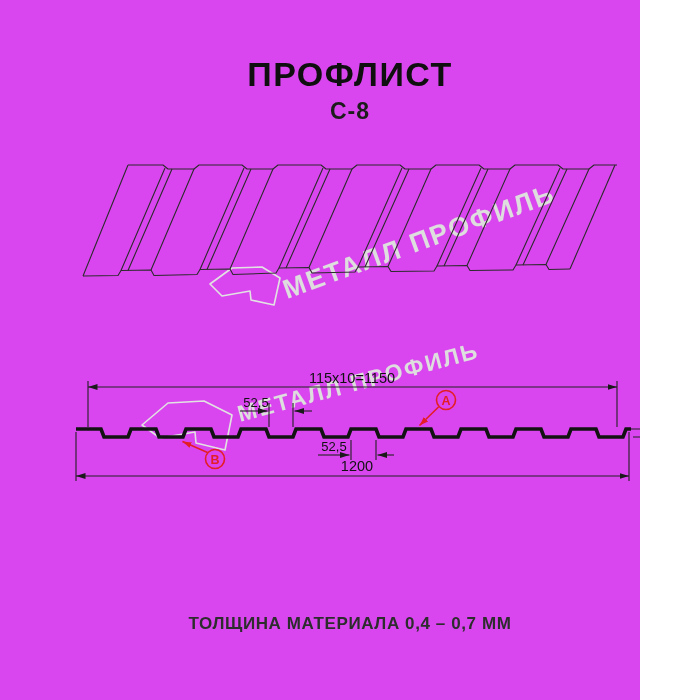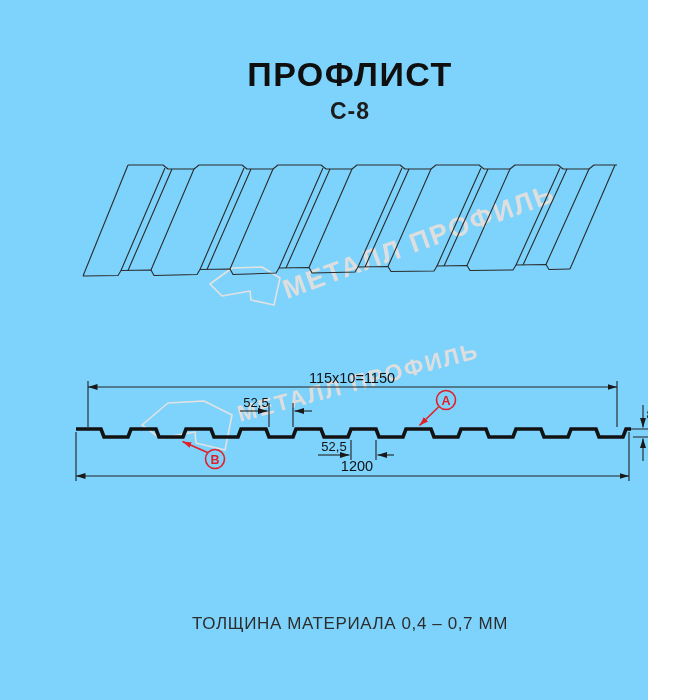--- a/index.html
+++ b/index.html
@@ -1,30 +1,30 @@
 <!DOCTYPE html>
 <html><head>
 <meta charset="utf-8">
 <style>
   html,body{margin:0;padding:0;background:#ffffff;}
   .page{
-    position:relative;width:640px;height:700px;background:#7dd3fc;overflow:hidden;
-    font-family:"Liberation Sans", sans-serif;color:#141414;padding-left:8px;
+    position:relative;width:640px;height:700px;background:#d946ef;overflow:hidden;
+    font-family:"Liberation Sans", sans-serif;color:#141414;
   }
   .title{
     position:absolute;top:55px;left:0;width:700px;text-align:center;
     font-size:34px;font-weight:bold;letter-spacing:1.5px;color:#0f0f0f;
   }
   .subtitle{
     position:absolute;top:98px;left:0;width:700px;text-align:center;
     font-size:23px;font-weight:bold;letter-spacing:1px;color:#1c1c1c;
   }
   .footer-note{
     position:absolute;top:614px;left:0;width:700px;text-align:center;
-    font-size:17px;font-weight:normal;letter-spacing:0.6px;color:#2d2d2d;
+    font-size:17px;font-weight:bold;letter-spacing:0.6px;color:#2d2d2d;
   }
   svg{position:absolute;left:0;top:0;}
   .thin{stroke:#222;stroke-width:1.1;fill:none;}
   .persp{stroke:#2b2b2b;stroke-width:1.1;fill:none;stroke-linejoin:round;}
   .profile{stroke:#121212;stroke-width:3.6;fill:none;stroke-linejoin:miter;}
   .dimtext{font-family:"Liberation Sans",sans-serif;font-size:14.5px;fill:#111;}
   .dimtext-s{font-family:"Liberation Sans",sans-serif;font-size:13px;fill:#111;}
   .red{stroke:#e31e24;fill:none;stroke-width:1.6;}
   .redtext{font-family:"Liberation Sans",sans-serif;font-size:12.5px;font-weight:bold;fill:#e31e24;}
   .wm-text{font-family:"Liberation Sans",sans-serif;font-weight:bold;fill:#dedede;letter-spacing:2px;}

